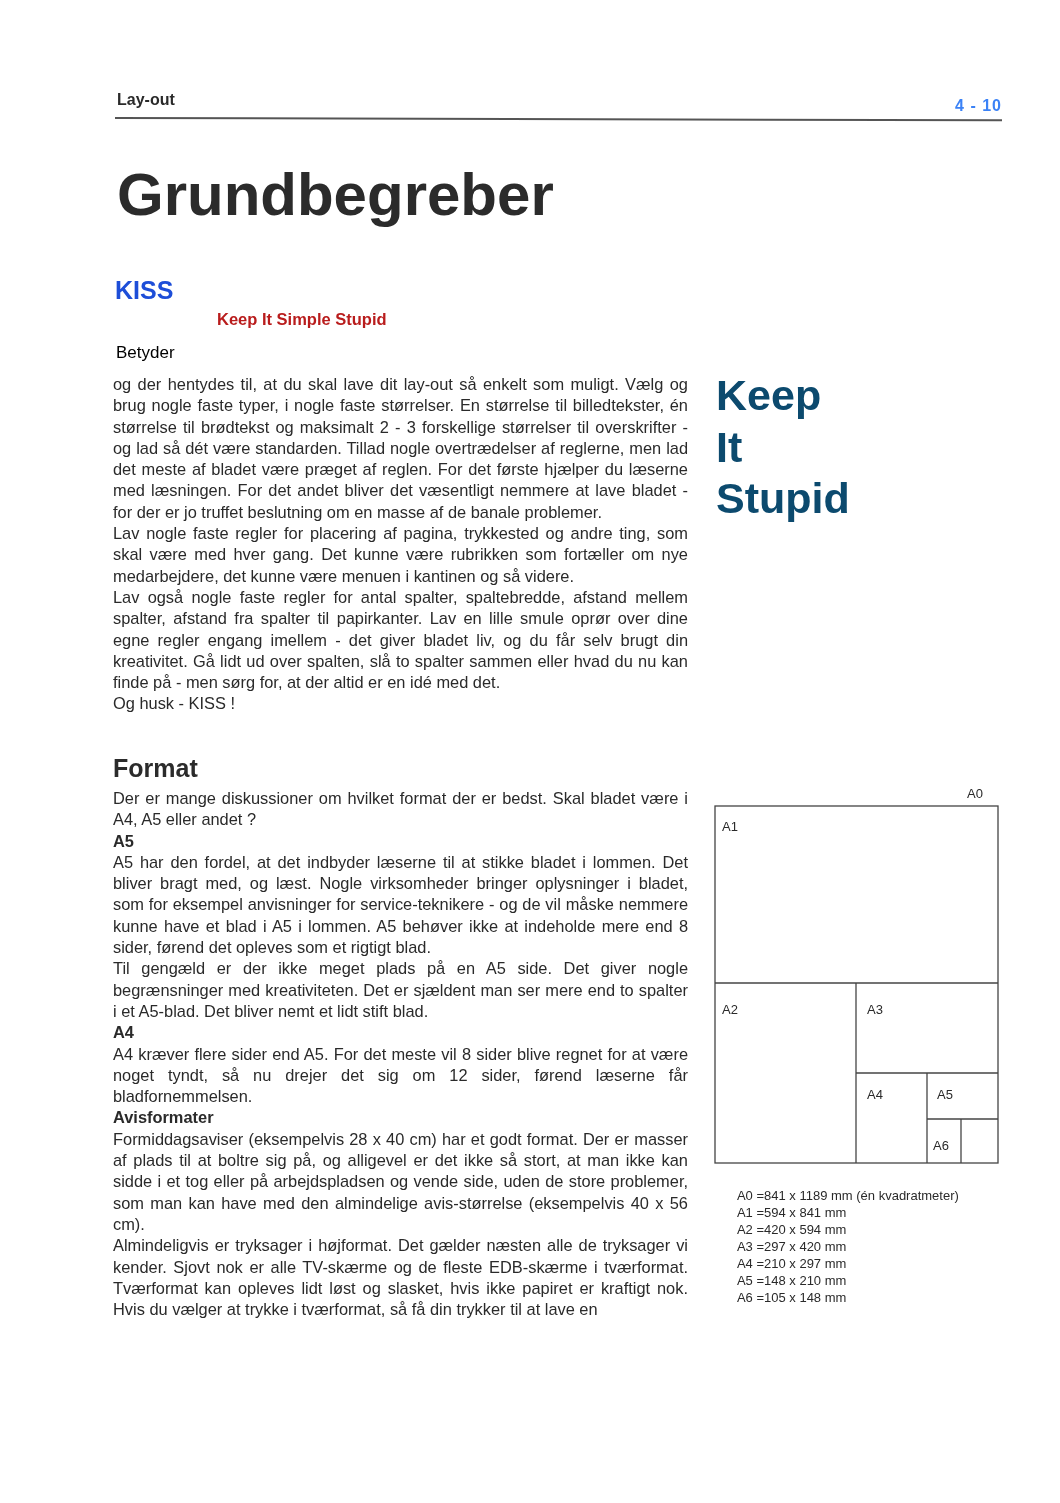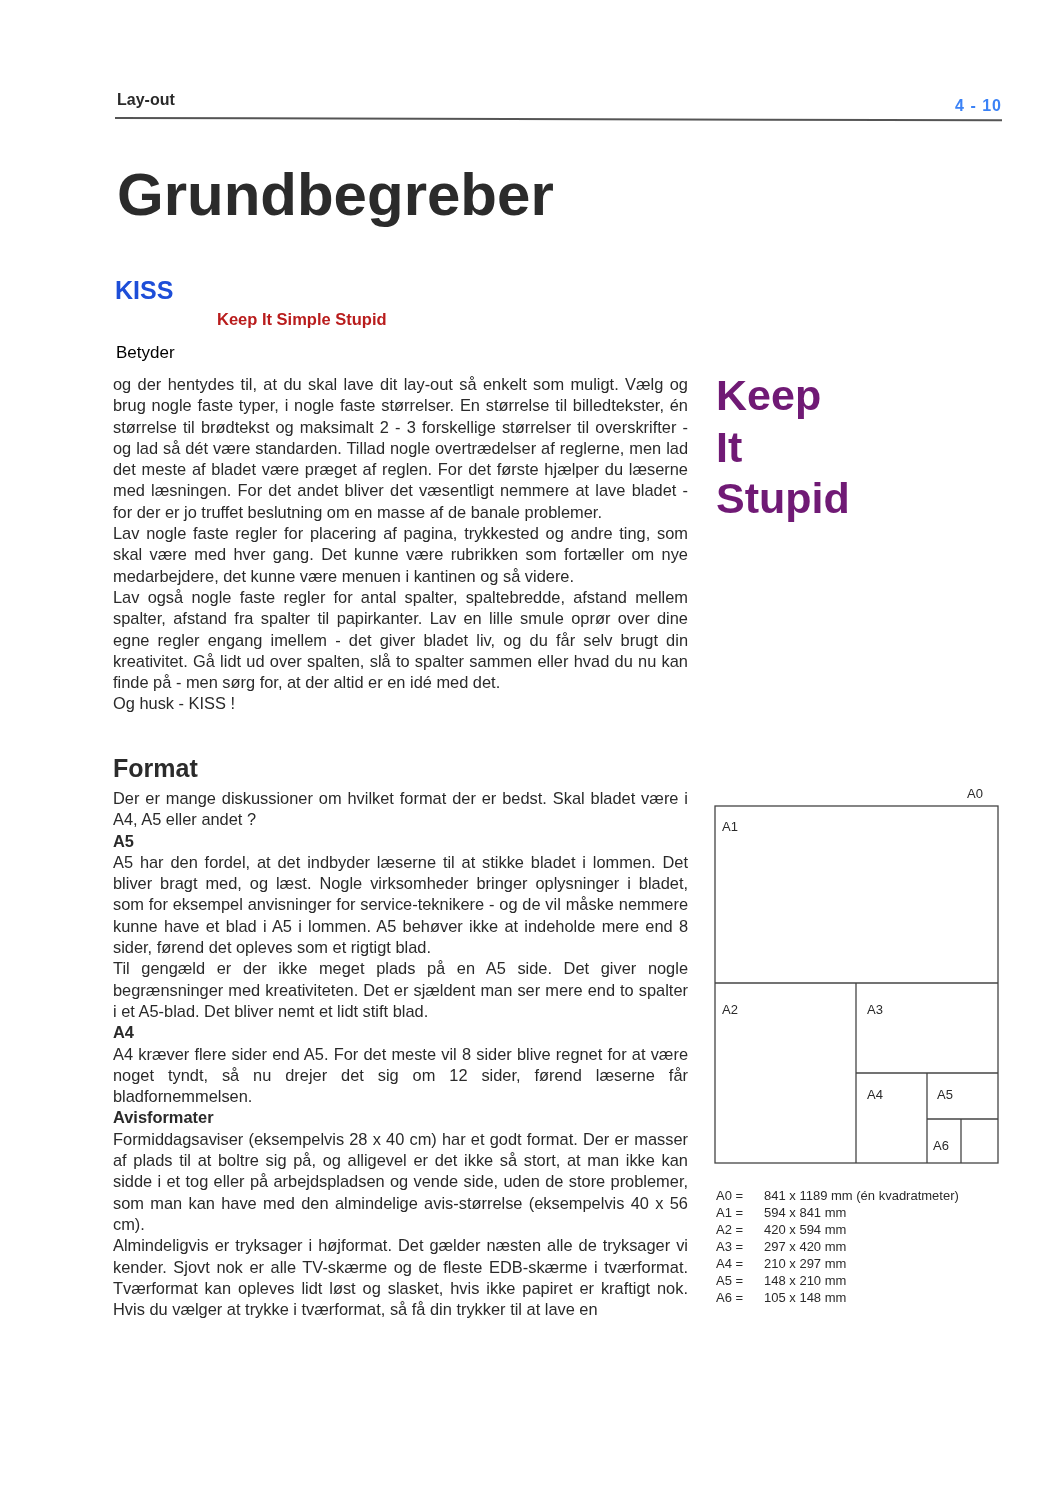--- a/index.html
+++ b/index.html
@@ -14,26 +14,26 @@
   .title { left: 117px; top: 160px; font-size: 60px; font-weight: bold; color: #2b2b2b; letter-spacing: 0px; }
   .kiss-h { left: 115px; top: 276px; font-size: 25px; font-weight: bold; color: #1d4ed8; }
   .betyder { left: 116px; top: 308px; font-size: 17px; color: #000000; margin-top: 35px; }
   .betyder-val { left: 217px; top: 310px; font-size: 16.5px; font-weight: bold; color: #b91c1c; }
   .body-text {
     width: 575px; font-size: 16.4px; line-height: 21.3px; color: #2a2a2a; text-align: justify;
   }
   .body-text p { margin: 0; }
   .body-text .sub { font-weight: bold; }
   .kiss-body { left: 113px; top: 374px; }
-  .side-keep { left: 716px; top: 370px; font-size: 43px; font-weight: bold; line-height: 51.5px; color: #701a75; }
+  .side-keep { left: 716px; top: 370px; font-size: 43px; font-weight: bold; line-height: 51.5px; color: #0c4a6e; }
   .format-h { left: 113px; top: 754px; font-size: 25px; font-weight: bold; color: #2b2b2b; }
   .format-body { left: 113px; top: 788px; }
   .diagram { left: 700px; top: 780px; width: 320px; height: 400px; }
   .diagram text { font-family: "Liberation Sans", sans-serif; font-size: 13px; fill: #2a2a2a; }
-  .sizes { left: 716px; top: 1187px; font-size: 13px; line-height: 17px; color: #2a2a2a; }
+  .sizes { left: 716px; top: 1187px; font-size: 13px; line-height: 17px; color: #2a2a2a; text-align: right; }
   .sizes .row { display: flex; }
   .sizes .k { width: 48px; }
 </style>
 </head>
 <body>
 
 <div class="abs header-left">Lay-out</div>
 <div class="abs header-right">4 - 10</div>
 <div class="abs header-rule"></div>
 

